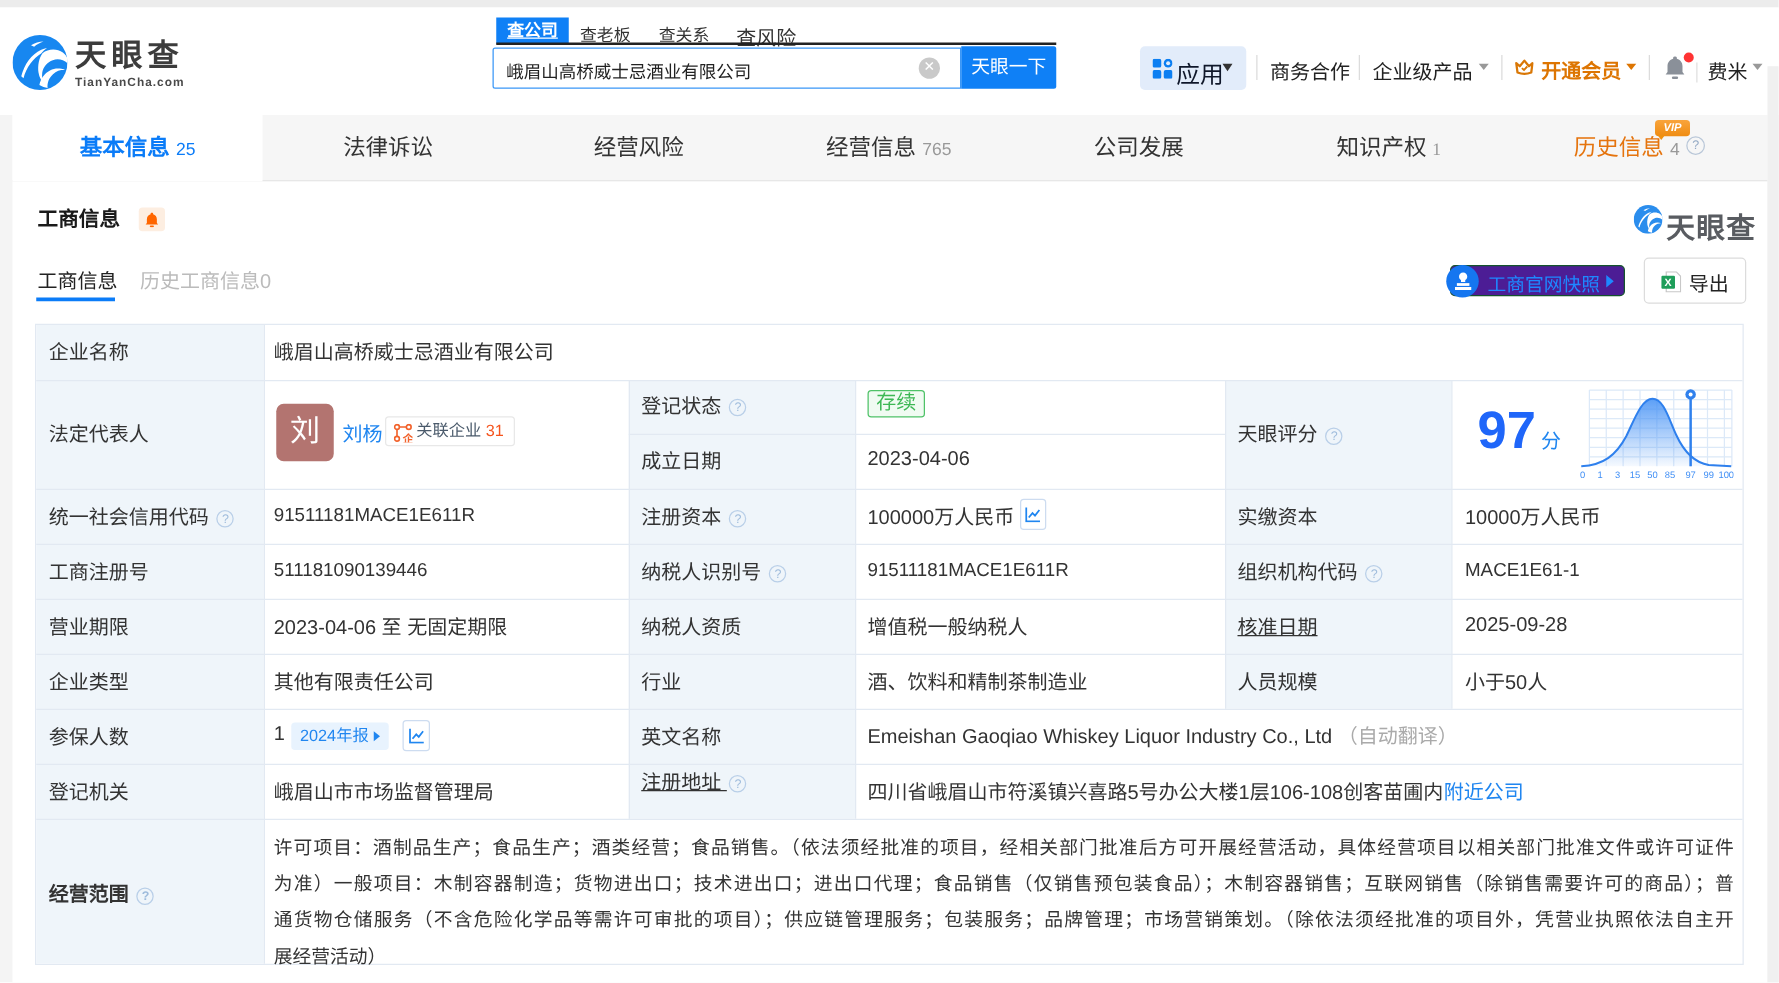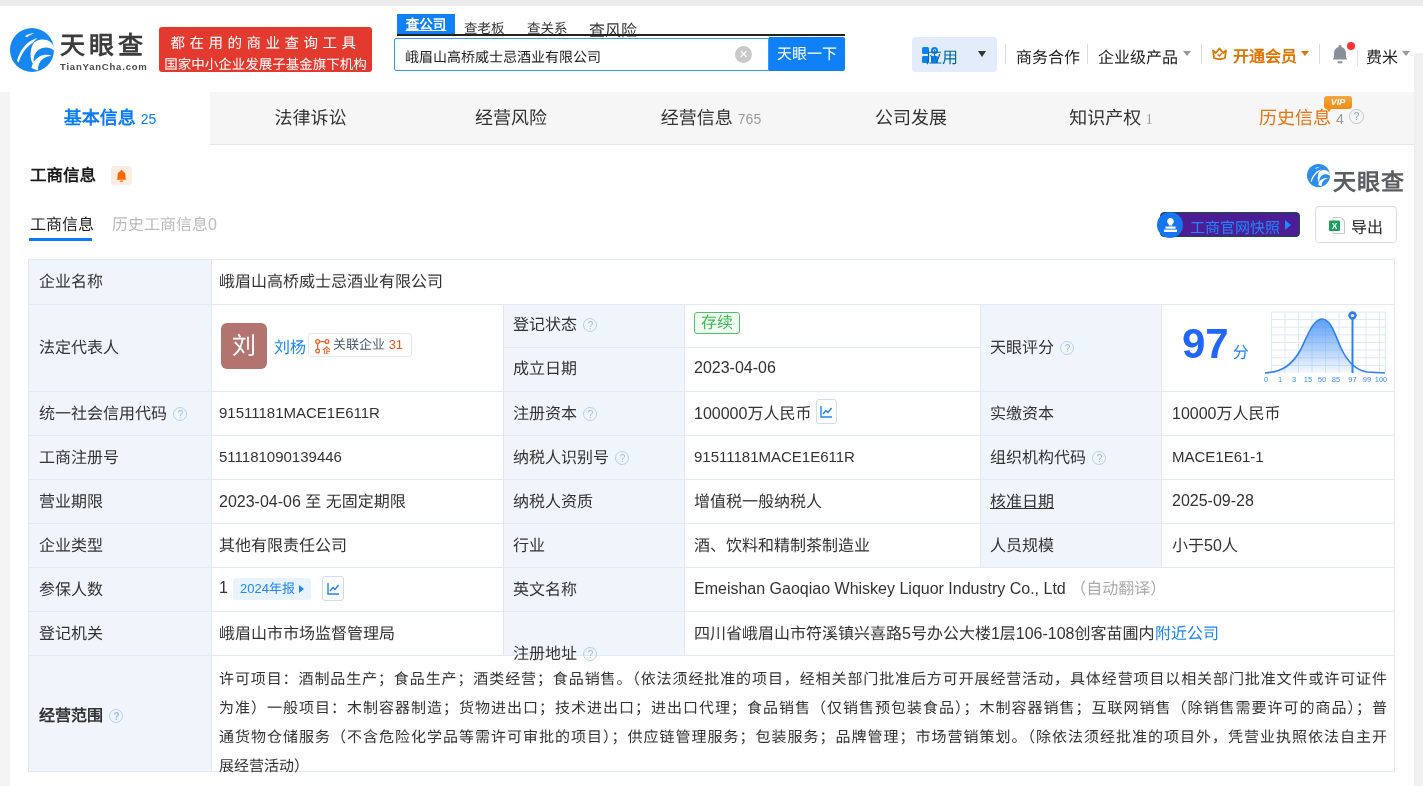--- a/index.html
+++ b/index.html
@@ -20,24 +20,20 @@
     <svg class="abs" style="left:10px;top:22px;" width="44" height="44" viewBox="0 0 44 44">
       <circle cx="22" cy="22" r="22" fill="#1787f0"></circle>
       <path d="M7 33 C9.5 23.5 15 15.5 23 11.8 C24.5 11.1 26 10.6 27.6 10.3 C25.8 11.5 24.2 13 22.9 14.7 C16.8 18.6 11 25.5 8.8 34.6 Z" fill="#fff"></path>
       <path d="M24 14.5 C28.5 10.8 35.5 10.5 40.3 13.9 C42.2 15.3 43.6 17.2 44 19.3 L44 22.5 C40.8 19.6 36.3 18.7 32.2 20.1 C27.8 21.6 24.6 25.4 23.8 29.9 C23.2 33.3 24.1 36.8 26.2 39.5 C23.3 37.2 21.3 33.8 20.8 30 C20 24.2 21.2 18.4 24 14.5 Z" fill="#fff"></path>
       <path d="M21.5 40 C22.5 35 25.5 30.5 30 28.3 C33.8 26.4 38.2 26.3 41.8 27.9 C38.4 27.8 35 29 32.4 31.3 C29.2 34.1 27.6 38.3 28.1 42.4 C26 42 23.6 41.2 21.5 40 Z" fill="#fff"></path>
       <path d="M14.8 8.2 C17.8 6.3 21.3 5.2 24.8 5.1 C22 6 19.5 7.4 17.3 9.3 C16.4 8.9 15.6 8.5 14.8 8.2 Z" fill="#fff"></path>
     </svg>
     <div class="abs" style="left:60px;top:27px;font-size:25px;line-height:25px;font-weight:bold;color:#3c3c3c;letter-spacing:4px;white-space:nowrap;">天眼查</div>
     <div class="abs" style="left:60px;top:55px;font-size:9.5px;font-weight:bold;color:#4a4a4a;letter-spacing:0.8px;white-space:nowrap;">TianYanCha.com</div>
 
-    <div class="abs" style="left:159px;top:21px;width:213px;height:45px;background:#e23a2f;border-radius:3px;color:#fff;text-align:center;">
-      <div style="margin-top:4px;font-size:14.5px;letter-spacing:4.5px;white-space:nowrap;">都在用的商业查询工具</div>
-      <div style="margin-top:1px;font-size:13.5px;white-space:nowrap;">国家中小企业发展子基金旗下机构</div>
-    </div>
 
     <div class="abs" style="left:397px;top:8px;width:58px;height:21px;background:#0f80f6;color:#fff;font-size:13.5px;font-weight:bold;text-align:center;line-height:21px;"><span style="text-decoration:underline;">查公司</span></div>
     <div class="abs" style="left:464px;top:11px;font-size:13.5px;color:#333;">查老板</div>
     <div class="abs" style="left:527px;top:11px;font-size:13.5px;color:#333;">查关系</div>
     <div class="abs" style="left:589px;top:11px;font-size:16px;color:#333;">查风险</div>
     <div class="abs" style="left:397px;top:28px;width:448px;height:1.5px;background:#222;"></div>
 
     <div class="abs" style="left:394px;top:32px;width:375px;height:33px;border:1px solid #3a97f7;border-radius:2px 0 0 2px;background:#fff;">
       <div class="abs" style="left:10px;top:7px;font-size:14px;color:#222;white-space:nowrap;">峨眉山高桥威士忌酒业有限公司</div>
       <div class="abs" style="left:340px;top:7px;width:17px;height:17px;border-radius:50%;background:#c9c9c9;color:#fff;text-align:center;line-height:16px;font-size:11px;">✕</div>
@@ -45,21 +41,21 @@
     <div class="abs" style="left:769px;top:31px;width:76px;height:34px;background:#0f80f6;border-radius:0 2px 2px 0;color:#fff;font-size:15px;text-align:center;line-height:34px;">天眼一下</div>
 
     <div class="abs" style="left:912px;top:31px;width:85px;height:35px;background:#e2ecfa;border-radius:4px;">
       <svg class="abs" style="left:10px;top:10px;" width="16" height="16" viewBox="0 0 16 16">
         <rect x="0" y="0" width="7" height="7" rx="1.5" fill="#0c7ff2"></rect>
         <rect x="0" y="9" width="7" height="7" rx="1.5" fill="#0c7ff2"></rect>
         <rect x="9" y="9" width="7" height="7" rx="1.5" fill="#0c7ff2"></rect>
         <circle cx="12.5" cy="3.5" r="3.5" fill="#0c7ff2"></circle>
           <circle cx="12.5" cy="3.5" r="1.6" fill="#e2ecfa"></circle>
       </svg>
-      <div class="abs" style="left:14px;top:7px;font-size:16px;color:#0369a1;">应用</div>
+      <div class="abs" style="left:29px;top:7px;font-size:19px;color:#0f172a;">应用</div>
       <div class="abs" style="left:66px;top:14px;width:0;height:0;border-left:4.5px solid transparent;border-right:4.5px solid transparent;border-top:6px solid #333;"></div>
     </div>
     <div class="abs" style="left:1005px;top:38px;width:1px;height:20px;background:#dcdcdc;"></div>
     <div class="abs" style="left:1016px;top:38px;font-size:16px;color:#222;">商务合作</div>
     <div class="abs" style="left:1087px;top:38px;width:1px;height:20px;background:#dcdcdc;"></div>
     <div class="abs" style="left:1098px;top:38px;font-size:16px;color:#222;">企业级产品</div>
     <div class="abs" style="left:1183px;top:45px;width:0;height:0;border-left:4px solid transparent;border-right:4px solid transparent;border-top:5px solid #999;"></div>
     <div class="abs" style="left:1201px;top:38px;width:1px;height:20px;background:#dcdcdc;"></div>
     <svg class="abs" style="left:1212px;top:41px;" width="15" height="14" viewBox="0 0 15 14">
       <path d="M1 3.5 L3.8 6 L7.5 1.5 L11.2 6 L14 3.5 L13 11 Q7.5 13.2 2 11 Z" fill="none" stroke="#d97706" stroke-width="1.8" stroke-linejoin="round"></path>
@@ -253,21 +249,21 @@
       <svg style="position:absolute;left:3.5px;top:5px;" width="13" height="13" viewBox="0 0 13 13">
         <path d="M1 1 L1 12 L12 12" stroke="#2086f0" stroke-width="1.4" fill="none"></path>
         <path d="M3 9 L6 5.5 L8 7.5 L11.5 3" stroke="#2086f0" stroke-width="1.4" fill="none"></path>
       </svg>
     </div>
     <div class="abs" style="left:484px;top:316px;">英文名称</div>
     <div class="abs" style="left:665px;top:315px;">Emeishan Gaoqiao Whiskey Liquor Industry Co., Ltd <span style="color:#aaa;">（自动翻译）</span></div>
 
     <div class="abs" style="left:10px;top:360px;">登记机关</div>
     <div class="abs" style="left:190px;top:360px;text-align:center;">峨眉山市市场监督管理局</div>
-    <div class="abs" style="left:484px;top:380px;">注册地址 <span class="q">?</span></div>
+    <div class="abs" style="left:484px;top:352px;text-decoration:underline;">注册地址 <span class="q">?</span></div>
     <div class="abs" style="left:665px;top:360px;">四川省峨眉山市符溪镇兴喜路5号办公大楼1层106-108创客苗圃内</div>
       <div class="abs" style="left:1126px;top:360px;color:#2086f0;">附近公司</div>
 
     <div class="abs" style="left:10px;top:442px;font-weight:bold;">经营范围 <span class="q">?</span></div>
     <div class="abs" style="left:190px;top:404px;width:1168px;font-size:15px;line-height:29px;">
         <div style="text-align:justify;text-align-last:justify;">许可项目：酒制品生产；食品生产；酒类经营；食品销售。（依法须经批准的项目，经相关部门批准后方可开展经营活动，具体经营项目以相关部门批准文件或许可证件</div>
         <div style="text-align:justify;text-align-last:justify;">为准）一般项目：木制容器制造；货物进出口；技术进出口；进出口代理；食品销售（仅销售预包装食品）；木制容器销售；互联网销售（除销售需要许可的商品）；普</div>
         <div style="text-align:justify;text-align-last:justify;">通货物仓储服务（不含危险化学品等需许可审批的项目）；供应链管理服务；包装服务；品牌管理；市场营销策划。（除依法须经批准的项目外，凭营业执照依法自主开</div>
         <div>展经营活动）</div>
       </div>

